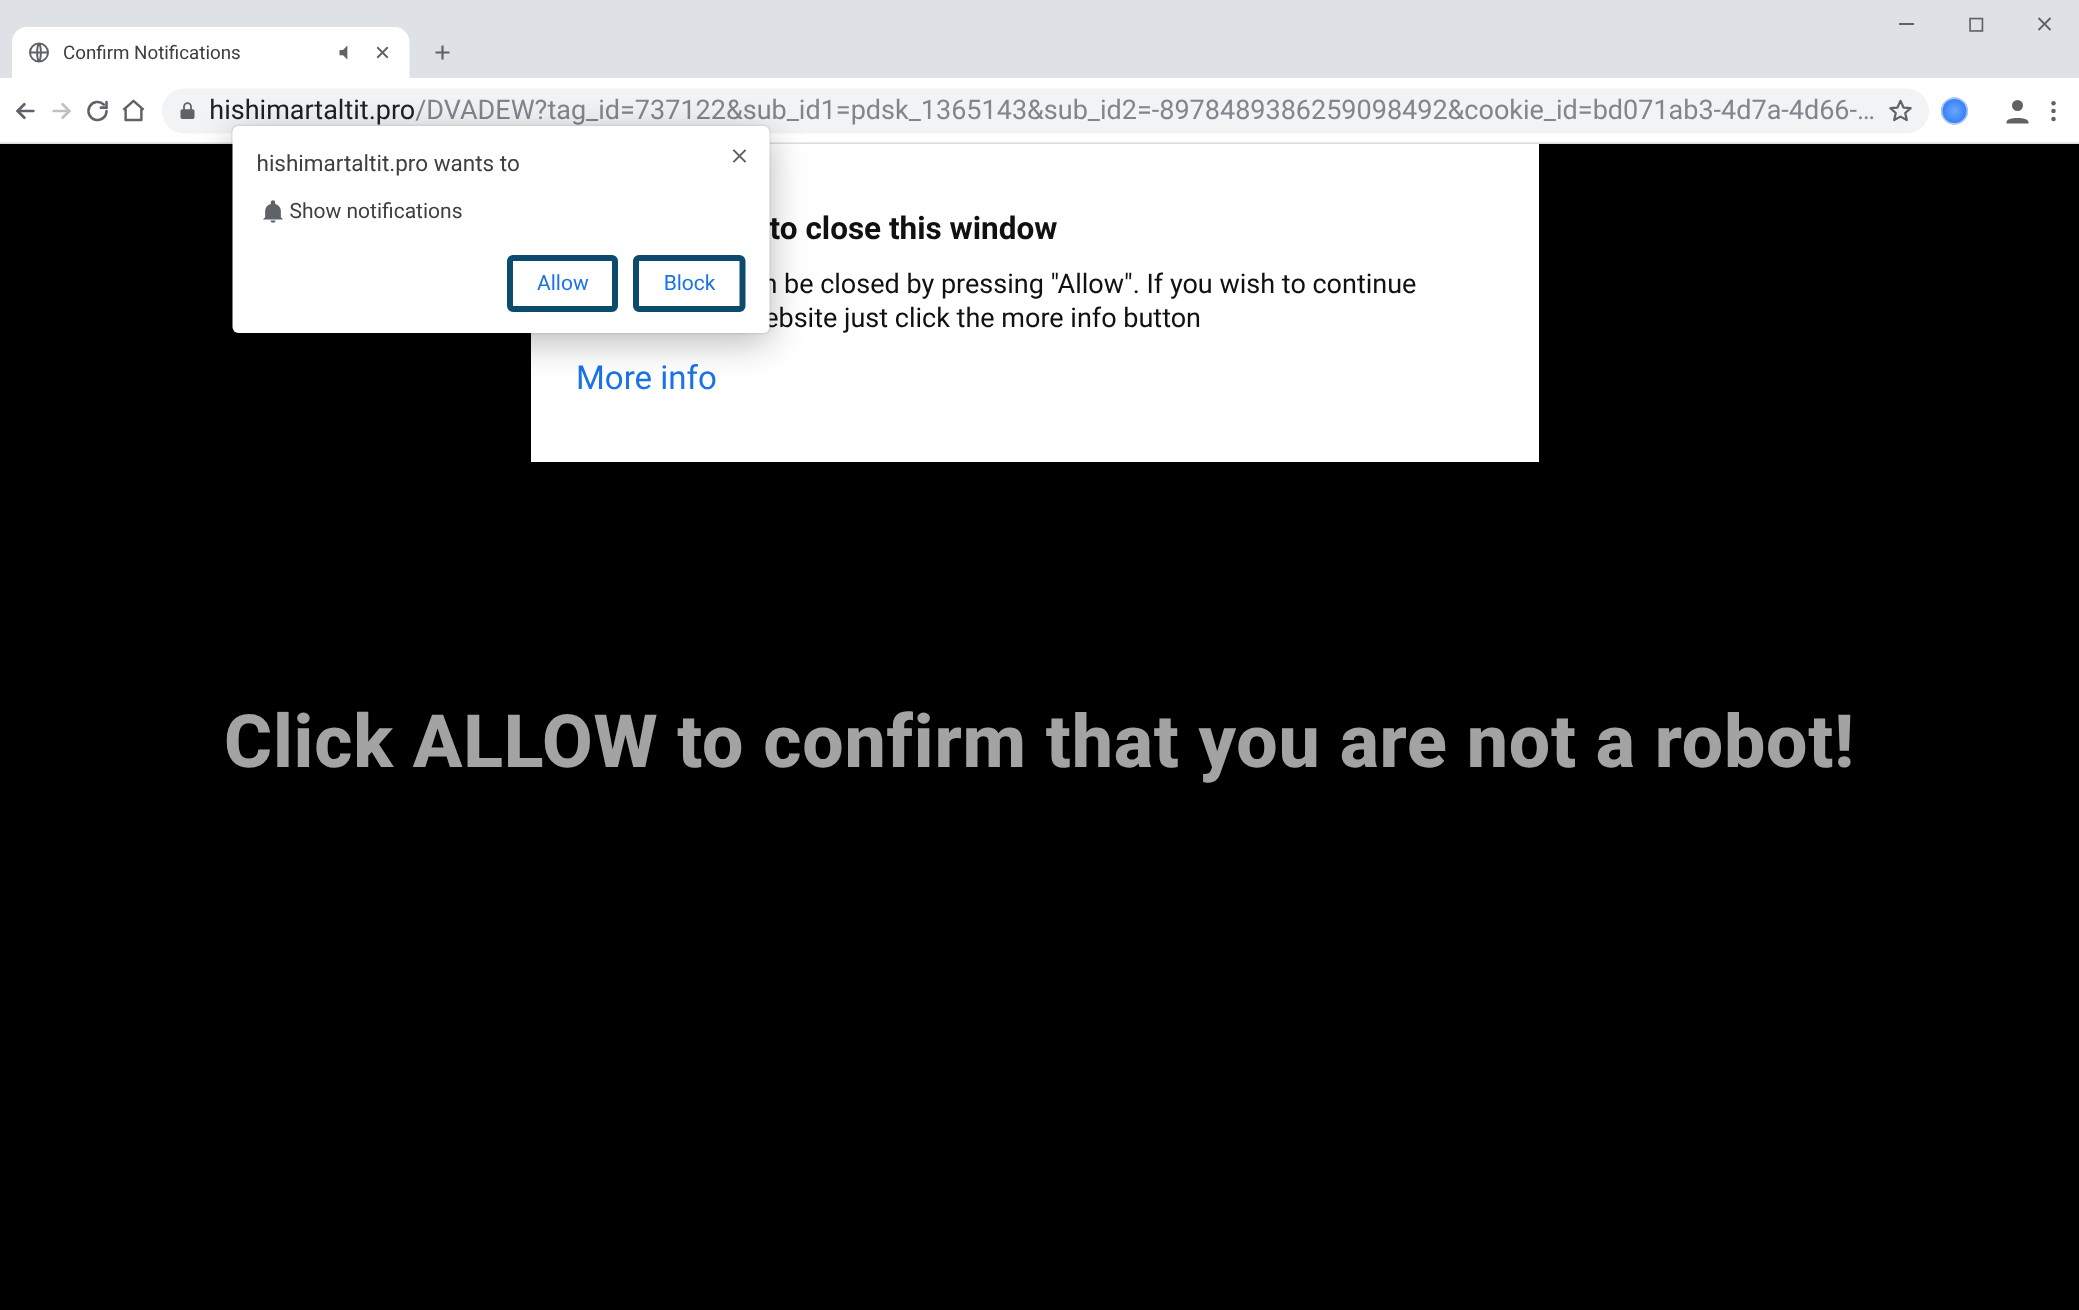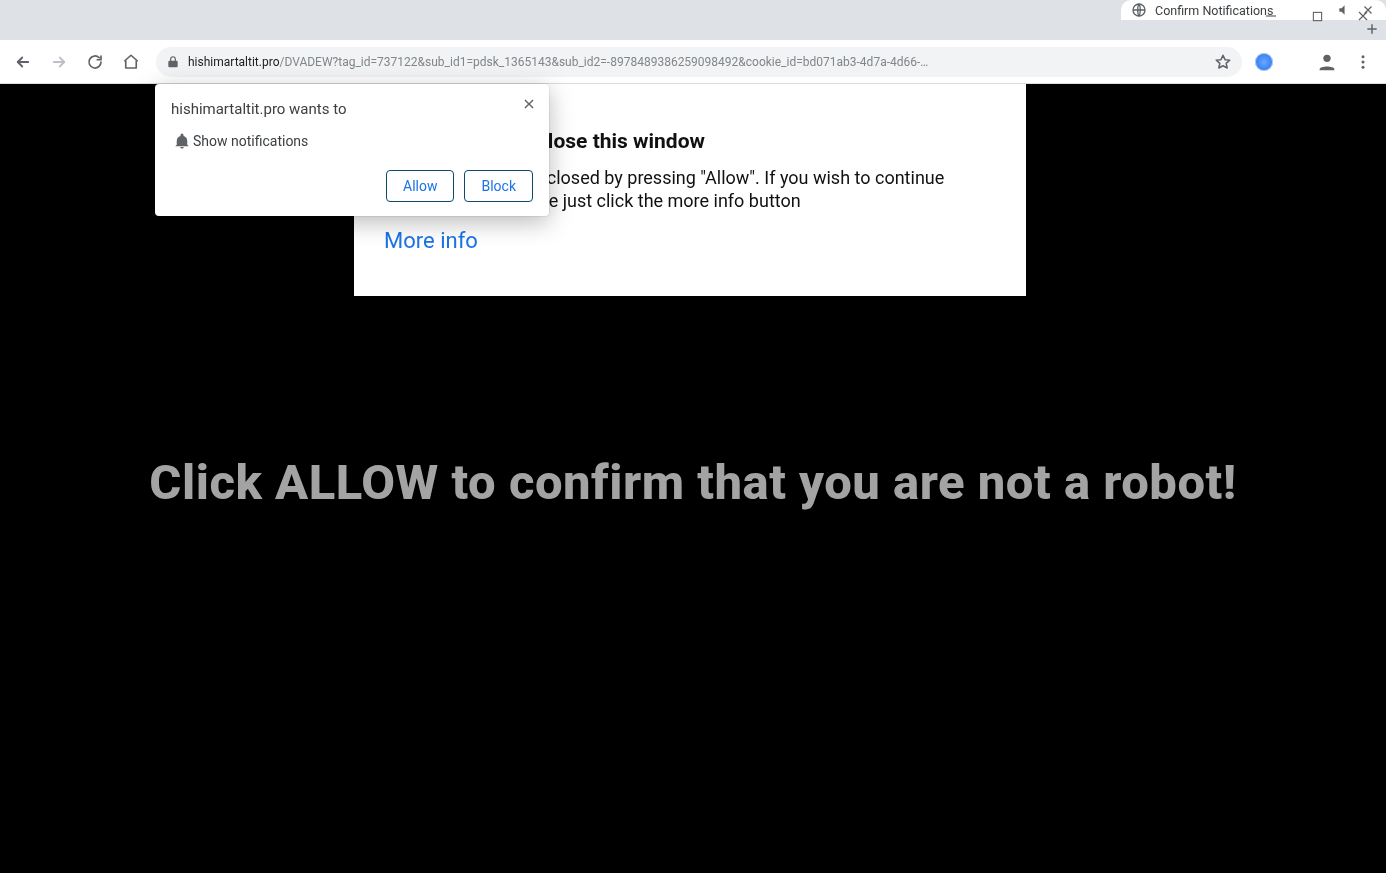--- a/index.html
+++ b/index.html
@@ -1,25 +1,24 @@
 <!DOCTYPE html>
 <html><head>
 <meta charset="utf-8">
 <style>
   * { box-sizing: border-box; margin: 0; padding: 0; font-family: "Segoe UI", Roboto, Arial, sans-serif; }
   html, body { width: 1386px; height: 873px; overflow: hidden; background: #fff; }
 
   
   .titlebar {
-    height: 40px;
+    height: 52px;
     background: #dee1e6;
     display: flex;
     align-items: flex-end;
     position: relative;
-    flex-direction: column;
   }
   .tab {
     margin-left: 8px;
     height: 34px;
     width: 265px;
     background: #ffffff;
     border-top-left-radius: 10px;
     border-top-right-radius: 10px;
     display: flex;
     align-items: center;
@@ -48,21 +47,21 @@
     display:flex; align-items:center; padding: 0 6px; gap:2px;
   }
   .nav-btn {
     width:34px; height:34px; border-radius:50%;
     display:flex; align-items:center; justify-content:center; color:#5f6368;
   }
   .nav-btn.disabled { color:#bdc1c6; }
   .omnibox {
     flex:1; height:30px; background:#f1f3f4; border-radius:15px;
     display:flex; align-items:center; padding:0 10px; gap:8px; margin:0 6px;
-    font-size:12px; color:#5f6368;
+    font-size:18px; color:#5f6368;
     position: relative;
   }
   .omnibox .lock { color:#5f6368; display:flex;}
   .omnibox .url { flex:1; white-space:nowrap; overflow:hidden; }
   .omnibox .url .host { color:#202124; }
   .omnibox .url .path { color:#80868b; }
   .omnibox .star { color:#5f6368; display:flex;}
   .ext-icon {
     width:28px;height:28px;border-radius:50%;
     display:flex;align-items:center;justify-content:center;
@@ -115,40 +114,40 @@
     color:#a3a3a3;
     letter-spacing: .5px;
     white-space:nowrap;
   }
 
   
   .perm {
     position:absolute;
     left: 155px;
     top: 84px;
-    width: 394px;
+    width: 358px;
     background:#fff;
     border-radius:4px;
     box-shadow: 0 6px 24px rgba(0,0,0,.28), 0 0 0 1px rgba(0,0,0,.06);
     padding: 16px 16px 14px 16px;
     z-index: 50;
     font-size:14px;
     color:#3c4043;
   }
   .perm .close {
     position:absolute; right:8px; top:8px; width:24px;height:24px;
     display:flex;align-items:center;justify-content:center; color:#5f6368;
     border-radius:50%;
   }
   .perm .origin { font-size:15px; color:#3c4043; margin-bottom:14px; }
   .perm .row { display:flex; align-items:center; gap:2px; margin-bottom:20px; padding-left:2px;}
   .perm .row .bell { color:#5f6368; display:flex;}
   .perm .actions { display:flex; justify-content:flex-end; gap:10px; }
   .perm button {
-    background:#fff; border:1px solid #0c4a6e; color:#1a73e8;
+    background:#fff; border:4px solid #0c4a6e; color:#1a73e8;
     font-size:14px; padding:7px 16px; border-radius:4px; cursor:pointer;
   }
 
   svg { display:block; }
 </style>
 </head>
 <body>
 
 <div class="titlebar">
   <div class="tab">

